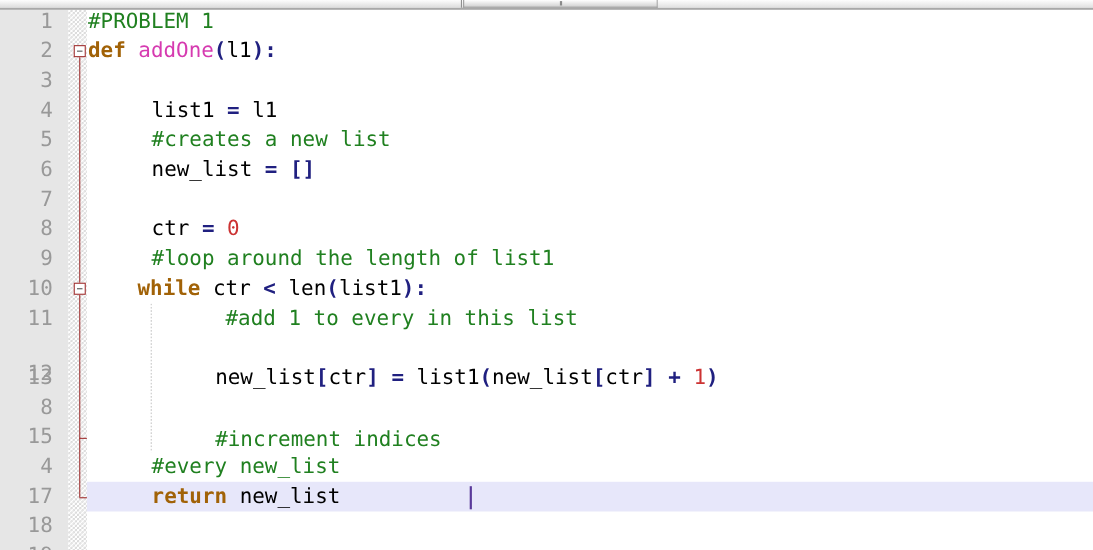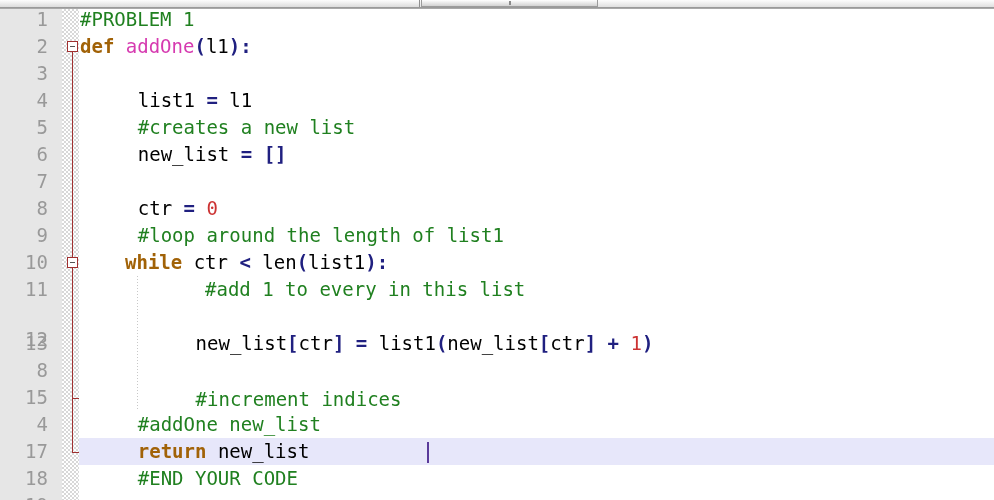--- a/index.html
+++ b/index.html
@@ -254,30 +254,29 @@
       </div>
       <div class="line" style="top: 348px;">
         <div class="lineno">8</div>
         <div class="code" style="left: 195.6px; margin-top: 29px;"><span class="t-com">#increment indices</span></div>
       </div>
       <div class="line" style="top: 375px;">
         <div class="lineno">15</div>
       </div>
       <div class="line" style="top: 402px;">
         <div class="lineno">4</div>
-        <div class="code" style="left: 137.8px;"><span class="t-com">#addOne new_list</span></div>
+        <div class="code" style="left: 137.8px;"><span class="t-com">#every new_list</span></div>
       </div>
       <div class="line current" style="top: 429px;">
         <div class="hl"></div>
         <div class="lineno">17</div>
         <div class="code" style="left: 137.8px;"><span class="t-kw">return</span><span class="t-txt"> new_list</span></div>
       </div>
       <div class="line" style="top: 456px;">
         <div class="lineno">18</div>
-        <div class="code" style="left: 137.8px;"><span class="t-com">#END YOUR CODE</span></div>
       </div>
       <div class="line" style="top: 483px;">
         <div class="lineno">19</div>
         <div class="code" style="left: 80px;"></div>
       </div>
     </div>
   <div id="caret" style="left: 426.8px; top: 433px; height: 21px;"></div>
 </div>
 
 </body></html>

